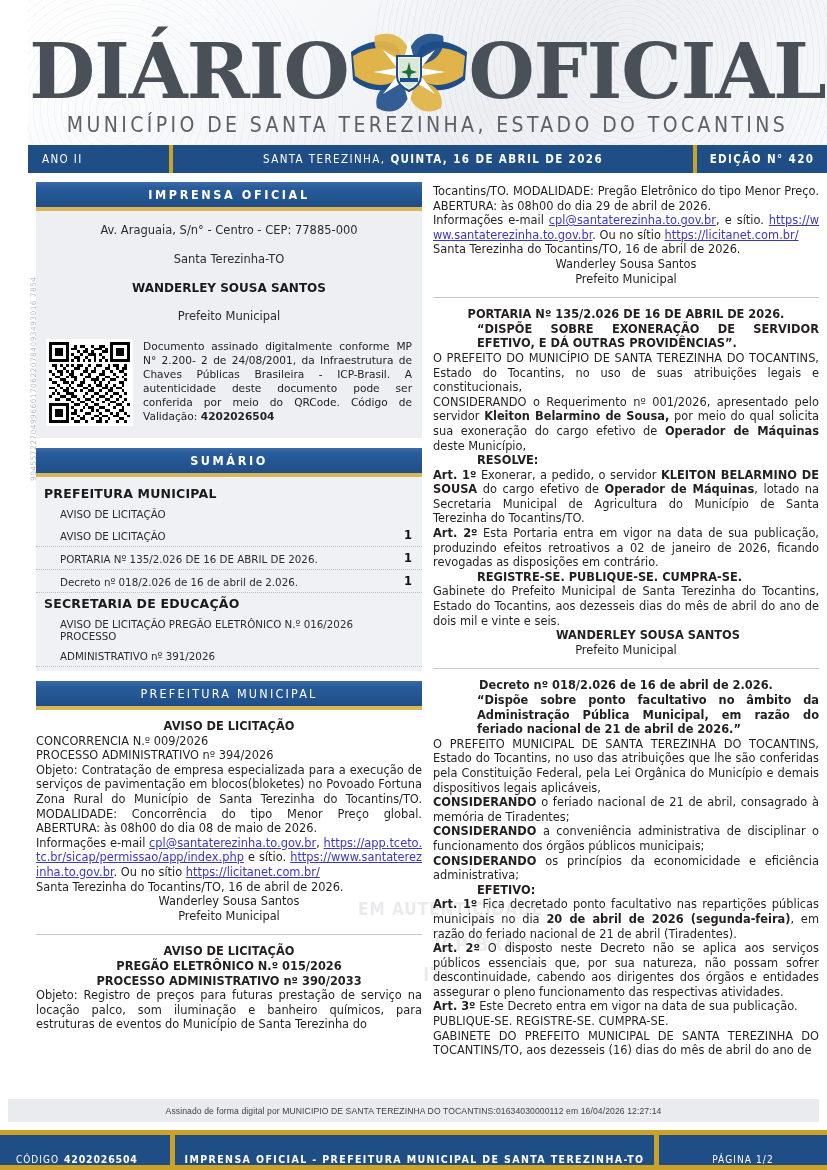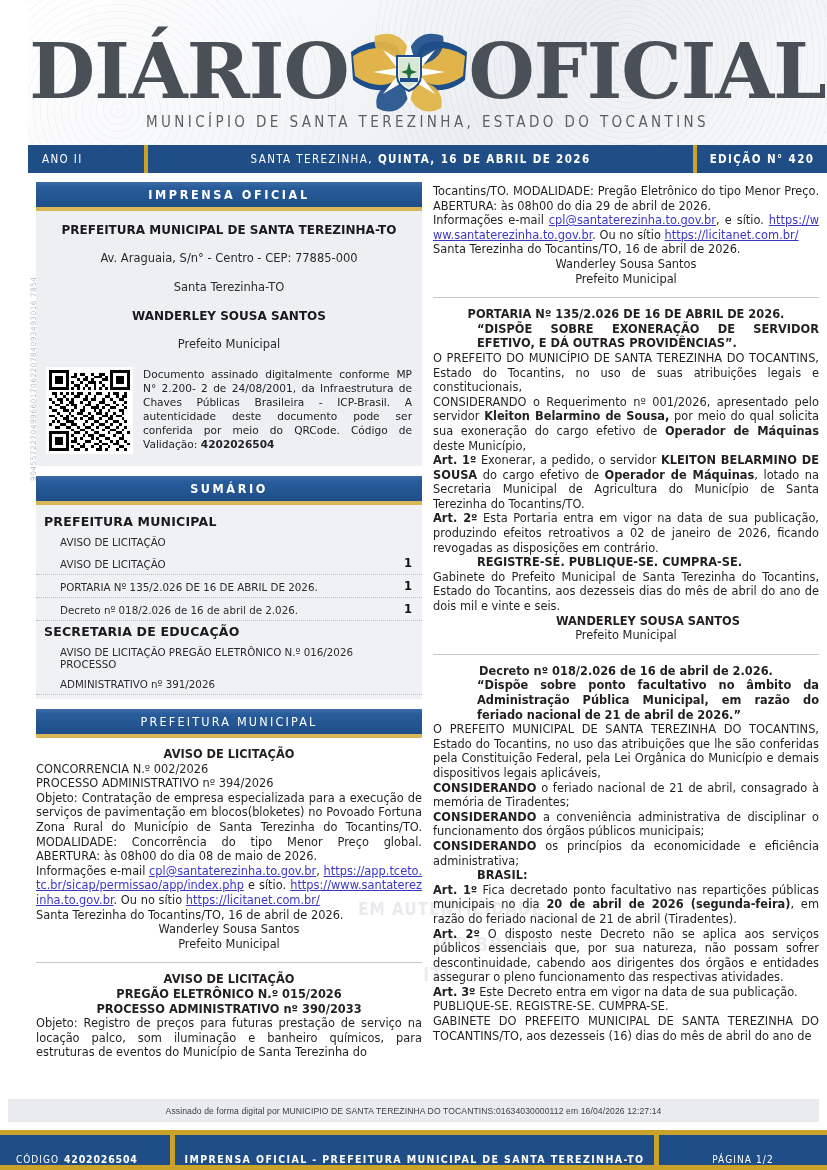--- a/index.html
+++ b/index.html
@@ -63,21 +63,21 @@
     position: relative;
     width: 128px; height: 96px;
     margin: 0 -4px;
     flex: 0 0 auto;
   }
   .subtitle {
     position: absolute;
     top: 113px; left: 0; right: 0;
     text-align: center;
     font-family: "DejaVu Sans Condensed","DejaVu Sans", sans-serif;
-    font-size: 15px;
+    font-size: 21px;
     letter-spacing: 3.4px;
     color: #5b6068;
     font-weight: 500;
   }
 
   
   .banner {
     display: flex;
     height: 28px;
     background: #c9a227;
@@ -85,21 +85,21 @@
   }
   .banner .cell {
     background: #1f4e87;
     color: #ffffff;
     display: flex;
     align-items: center;
     font-family: "DejaVu Sans Condensed","DejaVu Sans", sans-serif;
     font-size: 11.5px;
     letter-spacing: 1.4px;
   }
-  .banner .c-ano { width: 116px; padding-left: 14px; }
+  .banner .c-ano { width: 141px; padding-left: 14px; }
   .banner .c-date { flex: 1; justify-content: center; gap: 5px; }
   .banner .c-ed { width: 130px; justify-content: center; font-weight: bold; }
   .banner .sep { width: 4px; background: #c9a227; }
   .banner b { font-weight: bold; }
 
   
   .columns {
     position: relative;
     display: flex;
     height: 912px;
@@ -324,21 +324,20 @@
 
     <div class="wm wm1">EM AUTENTICIDADE</div>
     <div class="wm wm2">ICP BRASIL</div>
     <div class="wm wm3">ITI</div>
 
     <div class="col">
 
       <div class="sec-head">IMPRENSA OFICIAL</div>
 
       <div class="panel">
-        <div class="l1">PREFEITURA MUNICIPAL DE SANTA TEREZINHA-TO</div>
         <div class="l2">Av. Araguaia, S/n° - Centro - CEP: 77885-000</div>
         <div class="l3">Santa Terezinha-TO</div>
         <div class="l4">WANDERLEY SOUSA SANTOS</div>
         <div class="l5">Prefeito Municipal</div>
       </div>
 
       <div class="signbox">
         <div class="qr">
           <svg width="81" height="81" viewBox="0 0 29 29" shape-rendering="crispEdges">
             <rect width="29" height="29" fill="#fff"></rect>
@@ -598,21 +597,21 @@
           <span class="pg"></span>
         </div>
       </div>
 
       <div class="sp10"></div>
 
       <div class="sec-head light">PREFEITURA MUNICIPAL</div>
 
       <div class="article">
         <p class="center-bold">AVISO DE LICITAÇÃO</p>
-        <p>CONCORRENCIA N.º 002/2026</p>
+        <p>CONCORRENCIA N.º 009/2026</p>
         <p>PROCESSO ADMINISTRATIVO nº 394/2026</p>
         <p>Objeto: Contratação de empresa especializada para a execução de serviços de pavimentação em blocos(bloketes) no Povoado Fortuna Zona Rural do Município de Santa Terezinha do Tocantins/TO. MODALIDADE: Concorrência do tipo Menor Preço global. ABERTURA: às 08h00 do dia 08 de maio de 2026.</p>
         <p><span>Informações     e-mail     </span><span class="lnk">cpl@santaterezinha.to.gov.br</span><span>,</span>
           <span class="lnk">https://app.tceto.tc.br/sicap/permissao/app/index.php</span><span> e  sítio.</span>
           <span class="lnk">https://www.santaterezinha.to.gov.br</span><span>.     Ou     no     sítio</span>
           <span class="lnk">https://licitanet.com.br/</span></p>
         <p>Santa Terezinha do Tocantins/TO, 16 de abril de 2026.</p>
         <p class="ctr">Wanderley Sousa Santos</p>
         <p class="ctr">Prefeito Municipal</p>
       </div>
@@ -640,38 +639,39 @@
         <p class="ctr">Prefeito Municipal</p>
       </div>
 
       <hr class="hr">
 
       <div class="article">
         <p class="center-bold">PORTARIA Nº 135/2.026 DE 16 DE ABRIL DE 2026.</p>
         <p class="bold">“DISPÕE SOBRE EXONERAÇÃO DE SERVIDOR EFETIVO, E DÁ OUTRAS PROVIDÊNCIAS”.</p>
         <p>O PREFEITO DO MUNICÍPIO DE SANTA TEREZINHA DO TOCANTINS, Estado do Tocantins, no uso de suas atribuições legais e constitucionais,</p>
         <p><span>CONSIDERANDO o Requerimento nº 001/2026, apresentado pelo servidor </span><b>Kleiton Belarmino de Sousa,</b><span> por meio do qual solicita sua exoneração do cargo efetivo de </span><b>Operador de Máquinas</b><span> deste Município,</span></p>
+        <p class="bold">RESOLVE:</p>
         <p><b>Art. 1º</b><span> Exonerar, a pedido, o servidor </span><b>KLEITON BELARMINO DE SOUSA</b><span> do cargo efetivo de </span><b>Operador de Máquinas</b><span>, lotado na Secretaria Municipal de Agricultura do Município de Santa Terezinha do Tocantins/TO.</span></p>
         <p><b>Art. 2º</b><span> Esta Portaria entra em vigor na data de sua publicação, produzindo efeitos retroativos a 02 de janeiro de 2026, ficando revogadas as disposições em contrário.</span></p>
         <p class="bold">REGISTRE-SE. PUBLIQUE-SE. CUMPRA-SE.</p>
         <p>Gabinete do Prefeito Municipal de Santa Terezinha do Tocantins, Estado do Tocantins, aos dezesseis dias do mês de abril do ano de dois mil e vinte e seis.</p>
         <p class="ctr bold">WANDERLEY SOUSA SANTOS</p>
         <p class="ctr">Prefeito Municipal</p>
       </div>
 
       <hr class="hr">
 
       <div class="article">
         <p class="center-bold">Decreto nº 018/2.026 de 16 de abril de 2.026.</p>
         <p class="bold">“Dispõe sobre ponto facultativo no âmbito da Administração Pública Municipal, em razão do feriado nacional de 21 de abril de 2026.”</p>
         <p>O PREFEITO MUNICIPAL DE SANTA TEREZINHA DO TOCANTINS, Estado do Tocantins, no uso das atribuições que lhe são conferidas pela Constituição Federal, pela Lei Orgânica do Município e demais dispositivos legais aplicáveis,</p>
         <p><b>CONSIDERANDO</b><span> o feriado nacional de 21 de abril, consagrado à memória de Tiradentes;</span></p>
         <p><b>CONSIDERANDO</b><span> a conveniência administrativa de disciplinar o funcionamento dos órgãos públicos municipais;</span></p>
         <p><b>CONSIDERANDO</b><span> os princípios da economicidade e eficiência administrativa;</span></p>
-        <p class="bold">BRASIL:</p>
+        <p class="bold">EFETIVO:</p>
         <p><b>Art. 1º</b><span> Fica decretado ponto facultativo nas repartições públicas municipais no dia </span><b>20 de abril de 2026 (segunda-feira)</b><span>, em razão do feriado nacional de 21 de abril (Tiradentes).</span></p>
         <p><b>Art. 2º</b><span> O disposto neste Decreto não se aplica aos serviços públicos essenciais que, por sua natureza, não possam sofrer descontinuidade, cabendo aos dirigentes dos órgãos e entidades assegurar o pleno funcionamento das respectivas atividades.</span></p>
         <p><b>Art. 3º</b><span> Este Decreto entra em vigor na data de sua publicação.</span></p>
         <p>PUBLIQUE-SE. REGISTRE-SE. CUMPRA-SE.</p>
         <p>GABINETE DO PREFEITO MUNICIPAL DE SANTA TEREZINHA DO TOCANTINS/TO, aos dezesseis (16) dias do mês de abril do ano de</p>
       </div>
 
     </div>
   </div>
 

